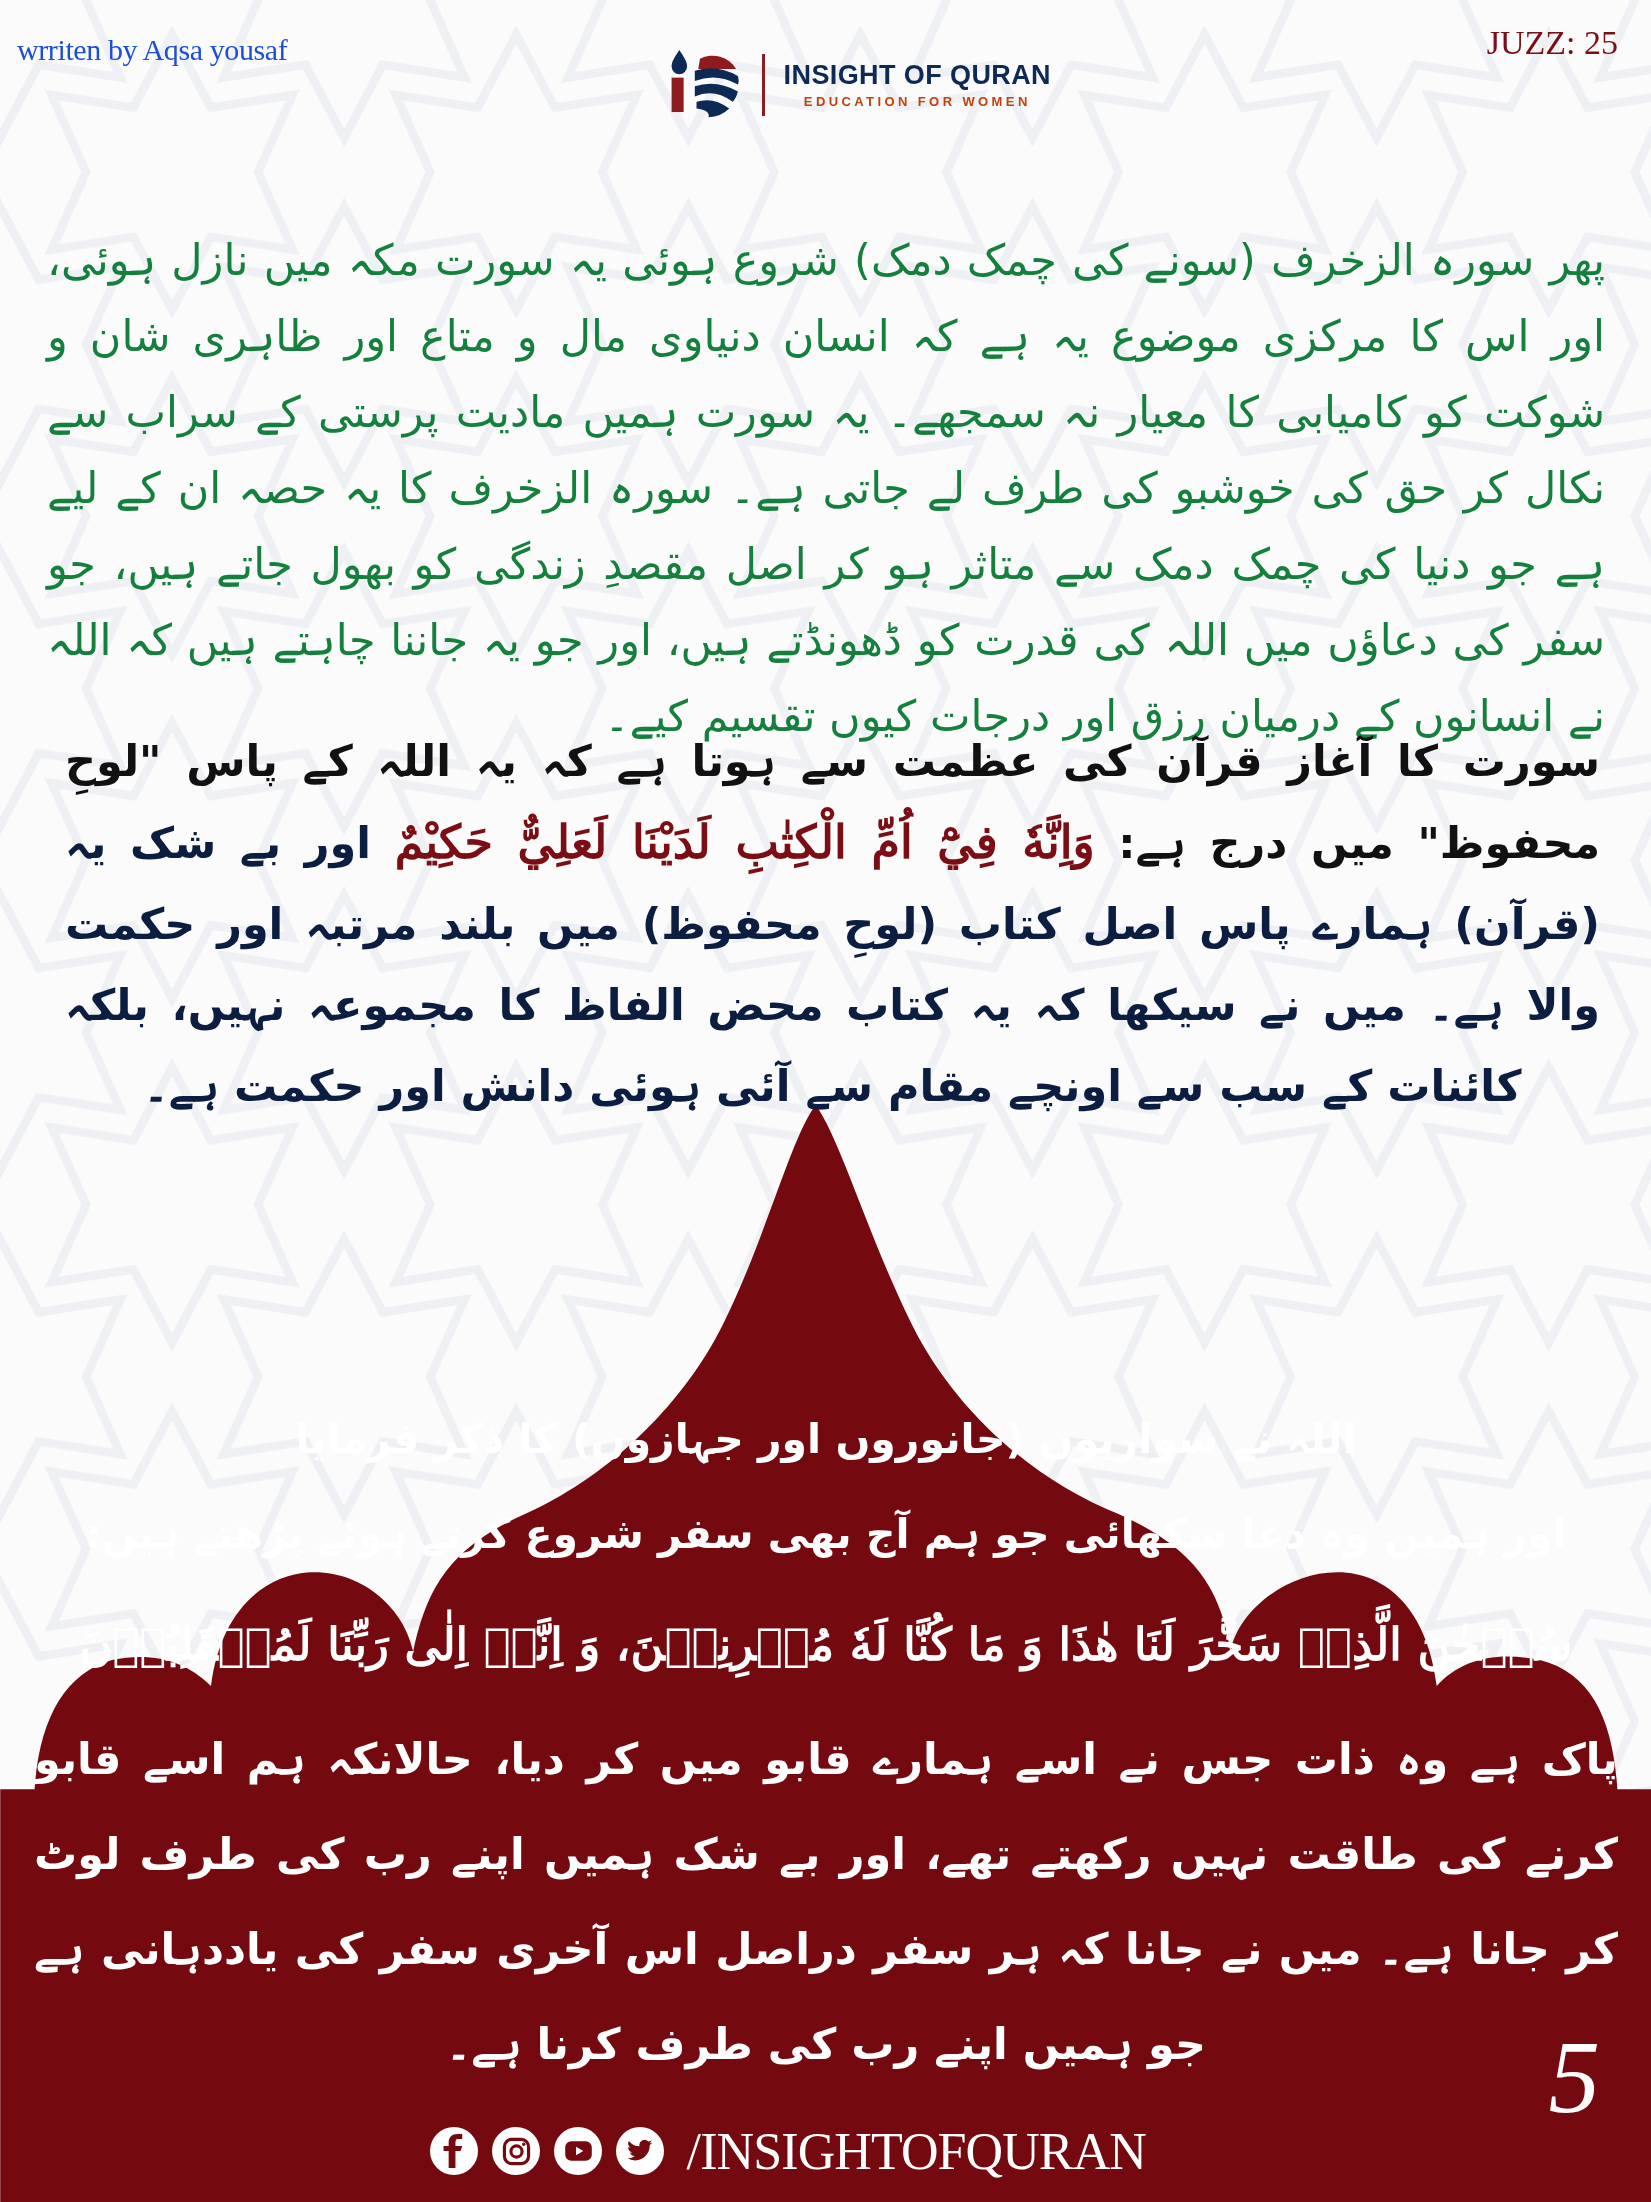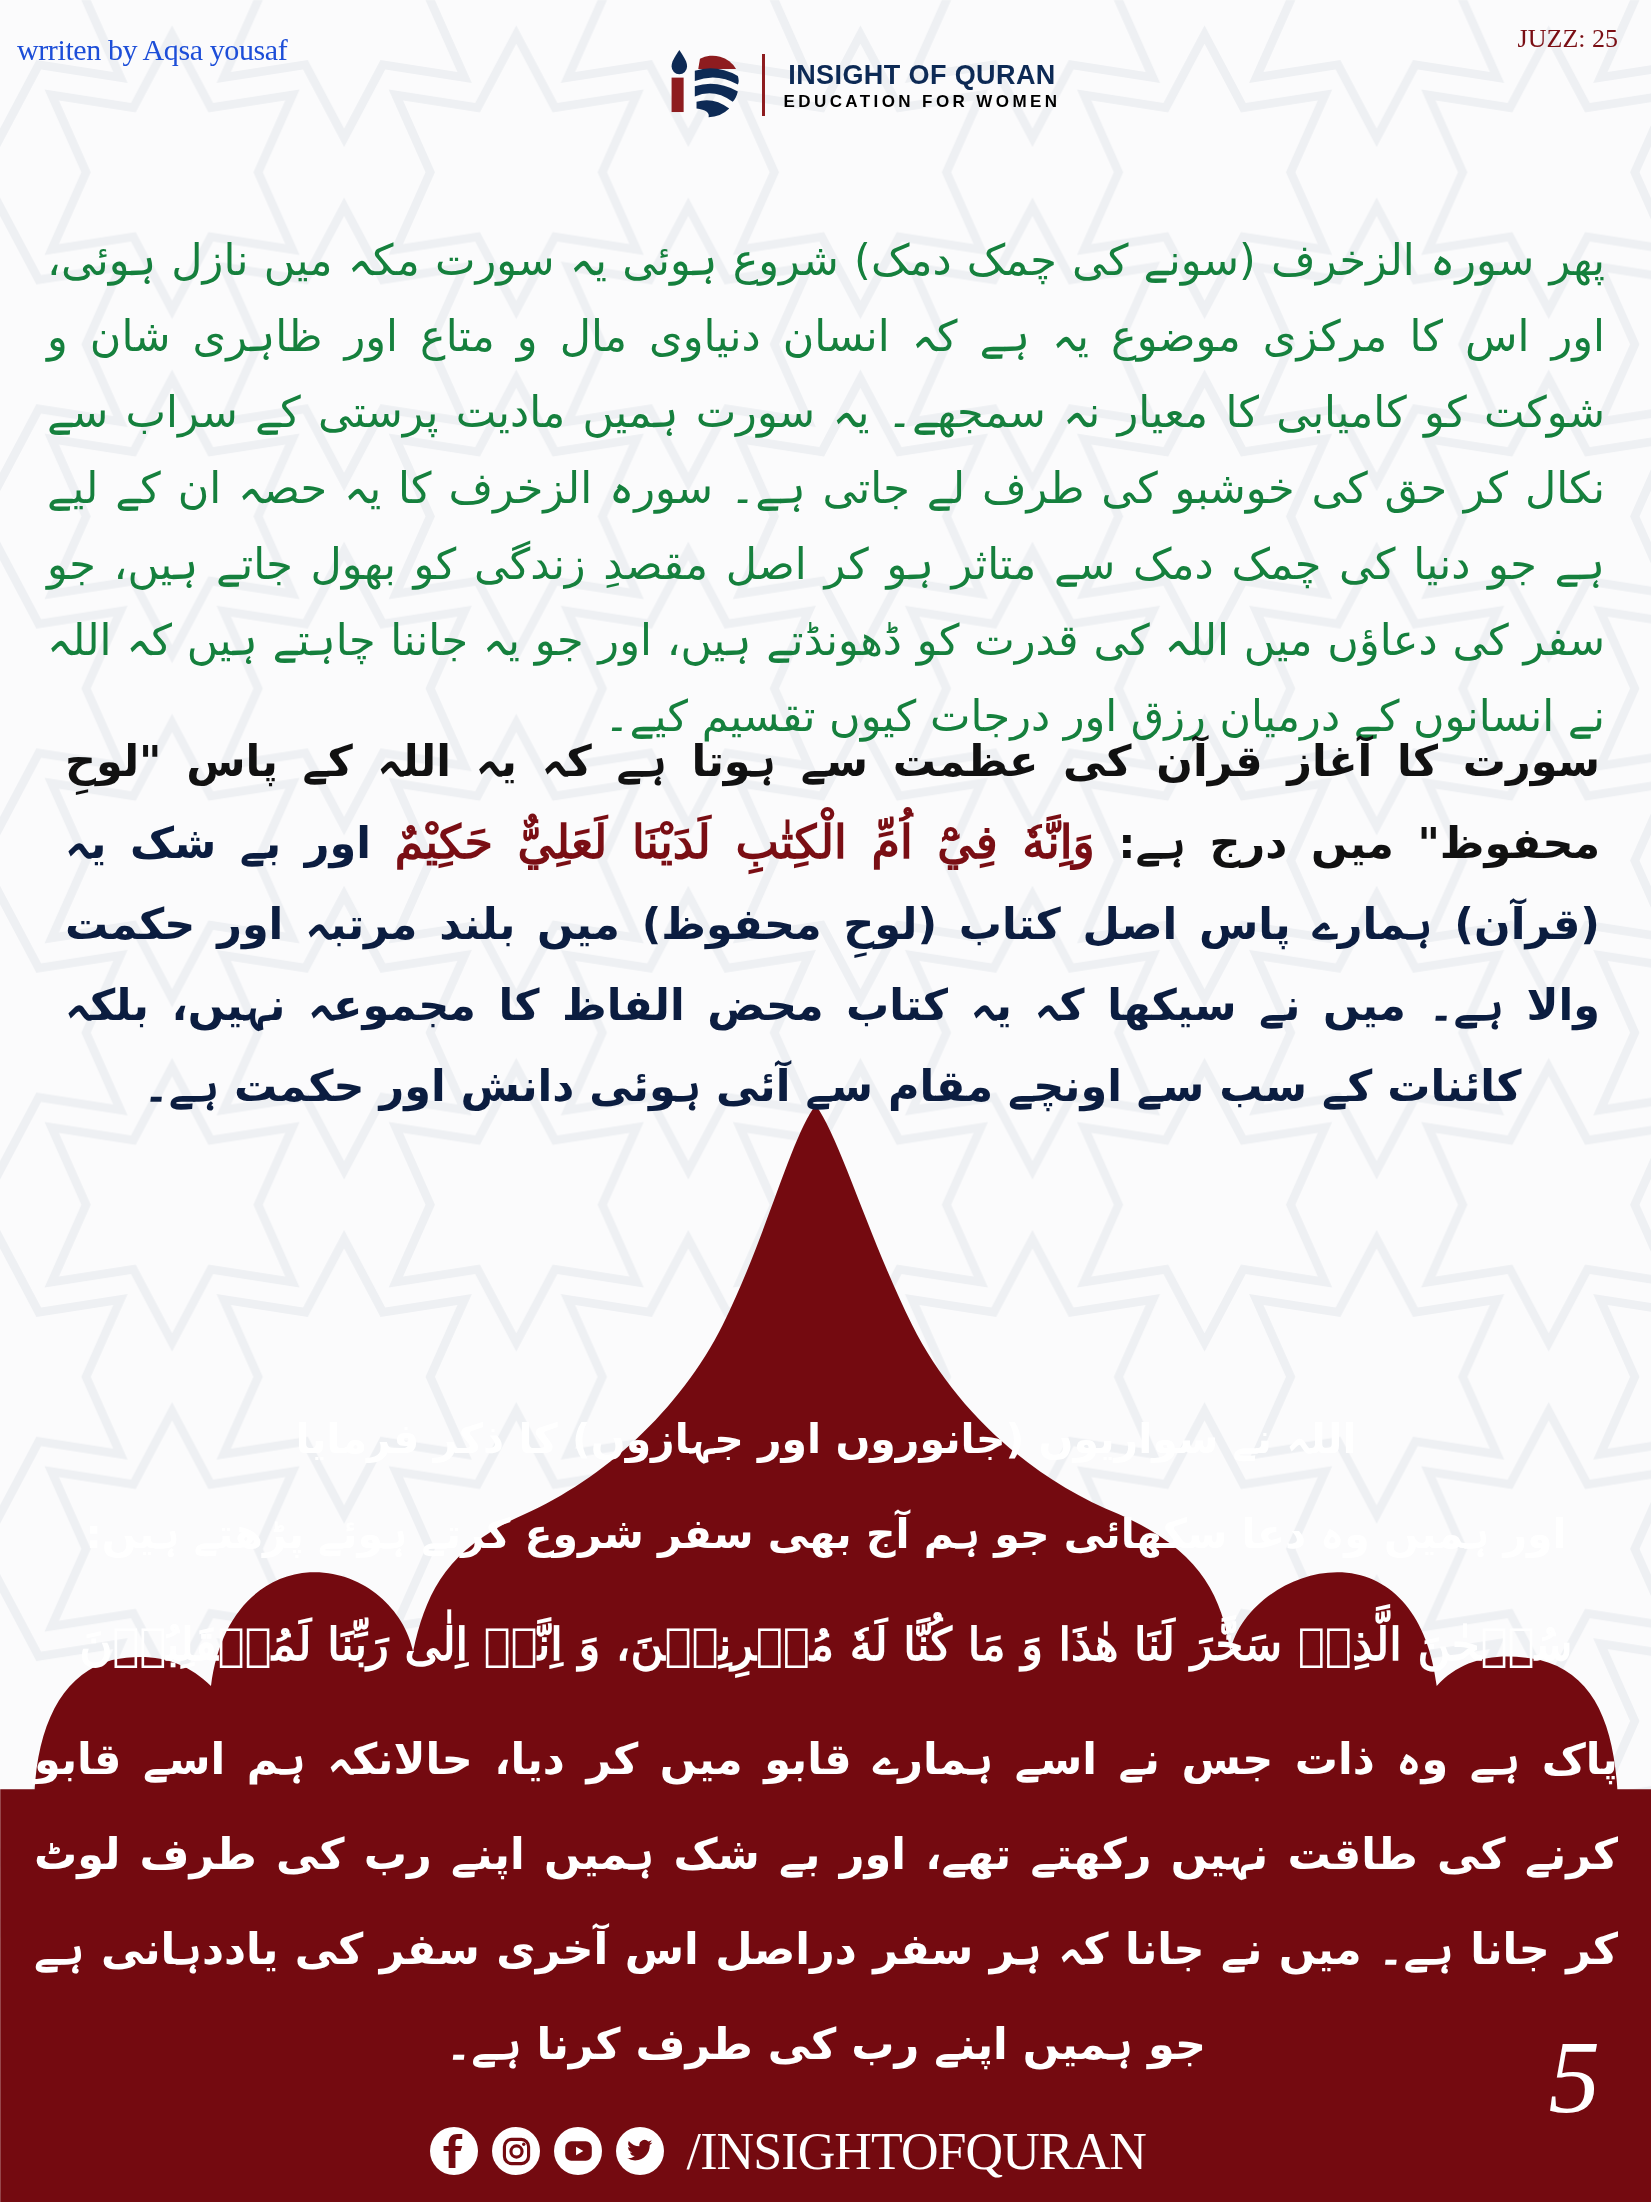--- a/index.html
+++ b/index.html
@@ -9,36 +9,36 @@
     font-family:"DejaVu Sans", sans-serif;
   }
   .bg-pattern { position:absolute; inset:0; z-index:0; }
   .header-author {
     position:absolute; left:17px; top:33px;
     font-family:"Liberation Serif", serif; font-size:30px; color:#1d4ed8;
     letter-spacing:-0.4px; z-index:2;
   }
   .header-juzz {
     position:absolute; right:34px; top:24px;
-    font-family:"Liberation Serif", serif; font-size:26px; color:#7a0e14; z-index:2;
+    font-family:"Liberation Serif", serif; font-size:34px; color:#7a0e14; z-index:2;
   }
   .logo {
     position:absolute; left:669px; top:50px; height:69px;
     display:flex; align-items:center; gap:19px; z-index:2;
   }
   .logo-mark { width:74px; height:69px; }
   .logo-divider { width:2.6px; height:62px; background:#8e1c1f; }
   .logo-text { display:flex; flex-direction:column; align-items:center; }
   .logo-title {
     font-family:"Liberation Sans", sans-serif; font-weight:bold; font-size:27px;
     color:#0d2a55; letter-spacing:0.4px; line-height:33px;
   }
   .logo-sub {
-    font-family:"Liberation Sans", sans-serif; font-weight:bold; font-size:17px;
-    color:#000000; letter-spacing:3.4px; line-height:19px;
+    font-family:"Liberation Sans", sans-serif; font-weight:bold; font-size:13px;
+    color:#c2410c; letter-spacing:3.4px; line-height:19px;
   }
   .urdu {
     direction:rtl; unicode-bidi:embed;
     font-family:"DejaVu Sans", sans-serif;
   }
   .para1 {
     position:absolute; left:47px; right:47px; top:222px; z-index:2;
     color:#15803d; font-size:43px; font-weight:normal; line-height:76px;
     text-align:justify; text-align-last:right;
   }

